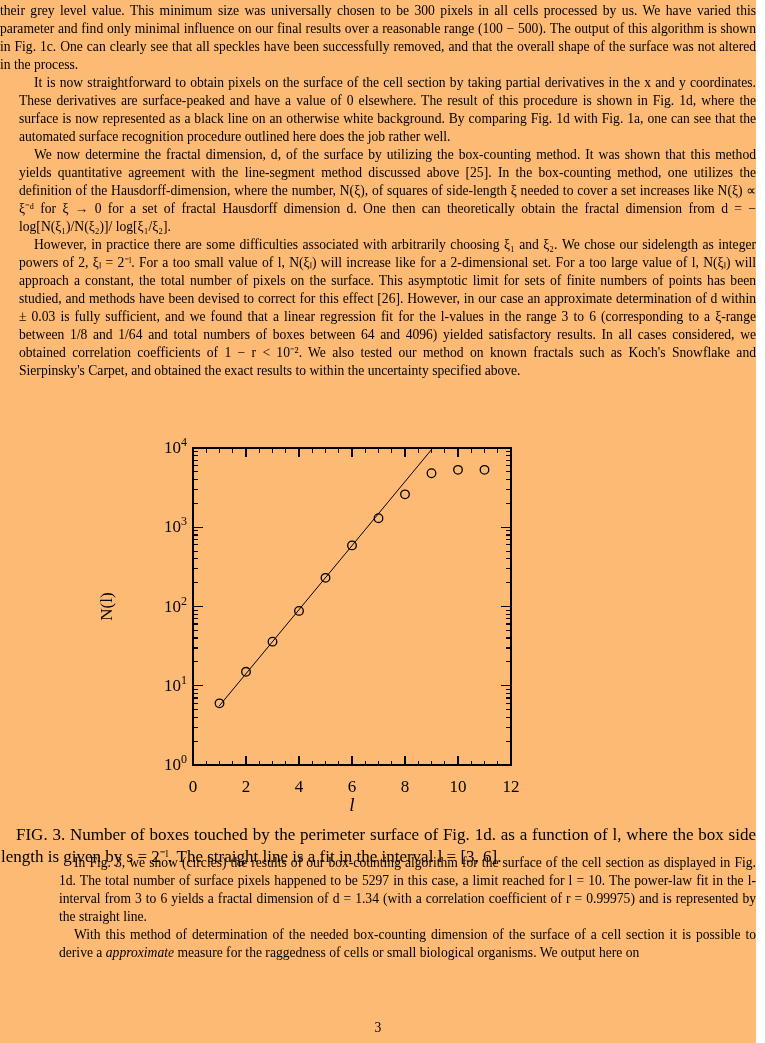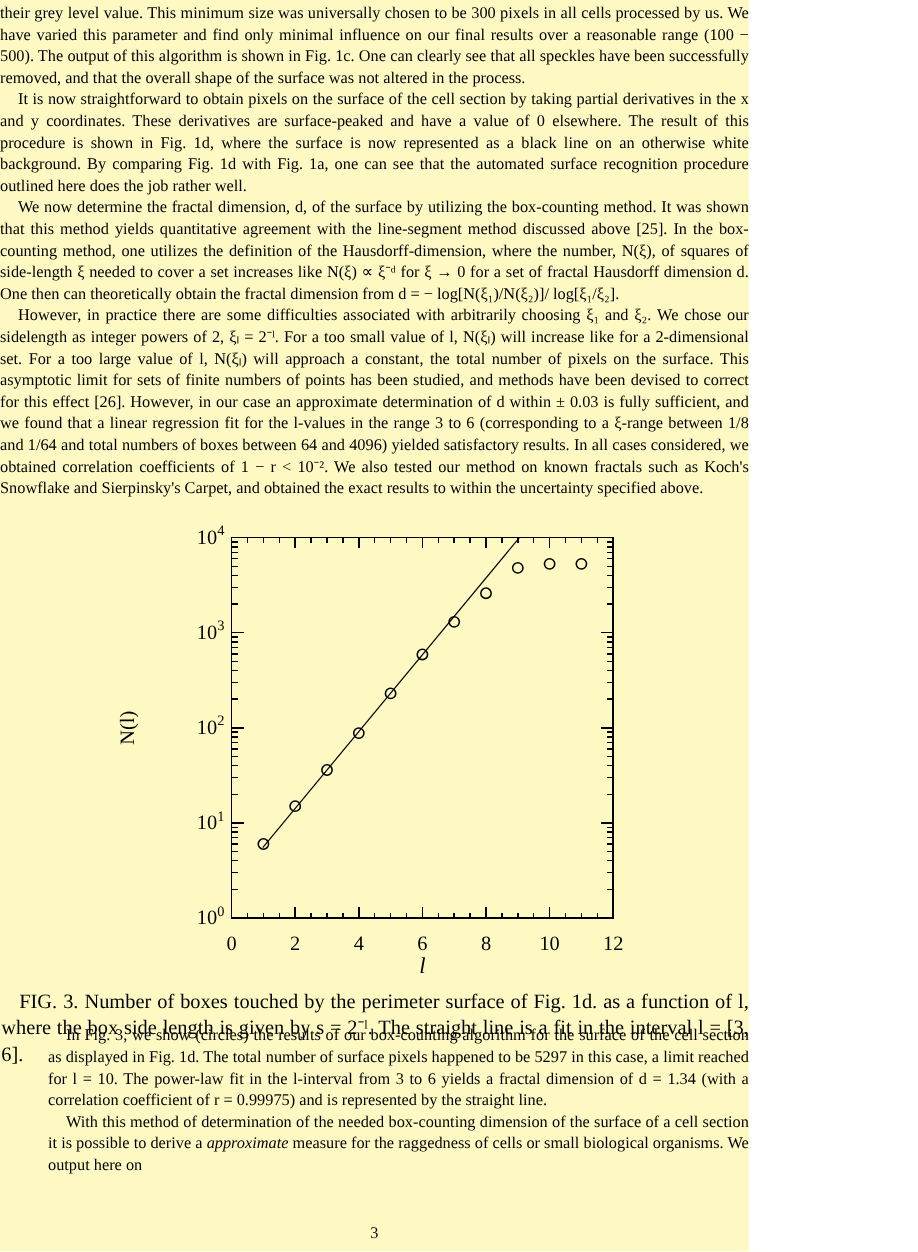--- a/index.html
+++ b/index.html
@@ -1,33 +1,33 @@
 <!DOCTYPE html>
 <html><head>
 <meta charset="utf-8">
 <style>
   html,body{margin:0;padding:0;background:#fff;}
   .page{
     position:relative;
-    width:624px;
+    width:756px;
     height:1043px;
-    background:#fef9c3;
+    background:#fdba74;
     color:#000000;
     font-family:"Liberation Serif", serif;
     overflow:hidden;
   }
   .textblock{
     position:absolute;
     left:0; right:0;
     font-size:13.6px;
     line-height:18px;
     text-align:justify;
   }
   .textblock p{ margin:0; }
-  .textblock p.indent{ text-indent:15px; }
+  .textblock p.indent{ text-indent:15px;padding-left:19px; }
   #body1{ top:2px; }
   #body2{ top:854px;margin-left:40px; }
   .figure{
     position:absolute;
     top:430px; left:0;
     width:765px; height:392px;
   }
   .caption{
     position:absolute;
     top:824px; left:1px; right:0;

